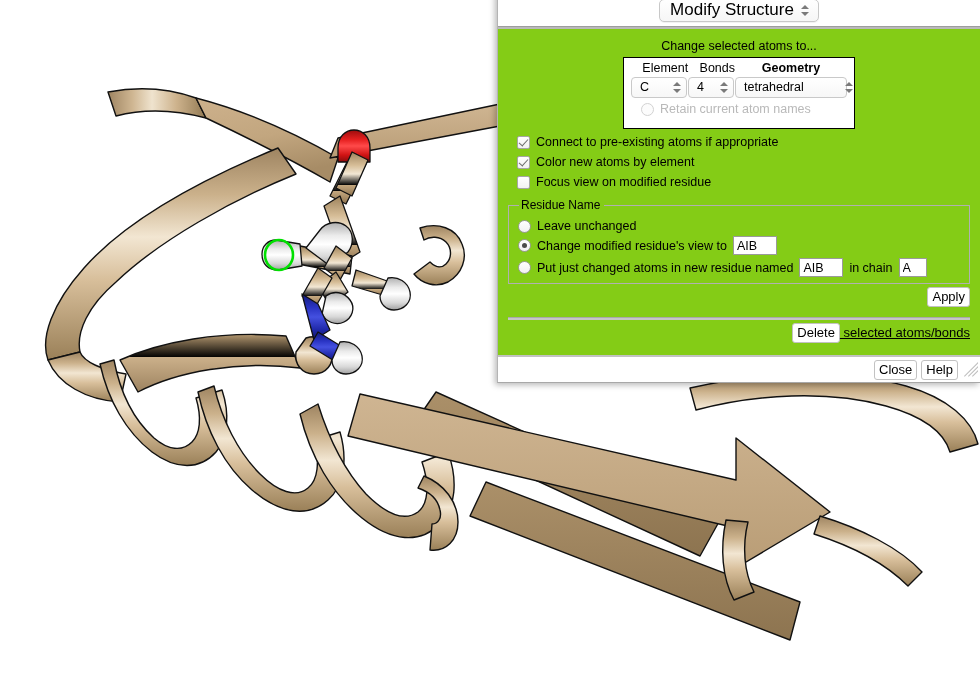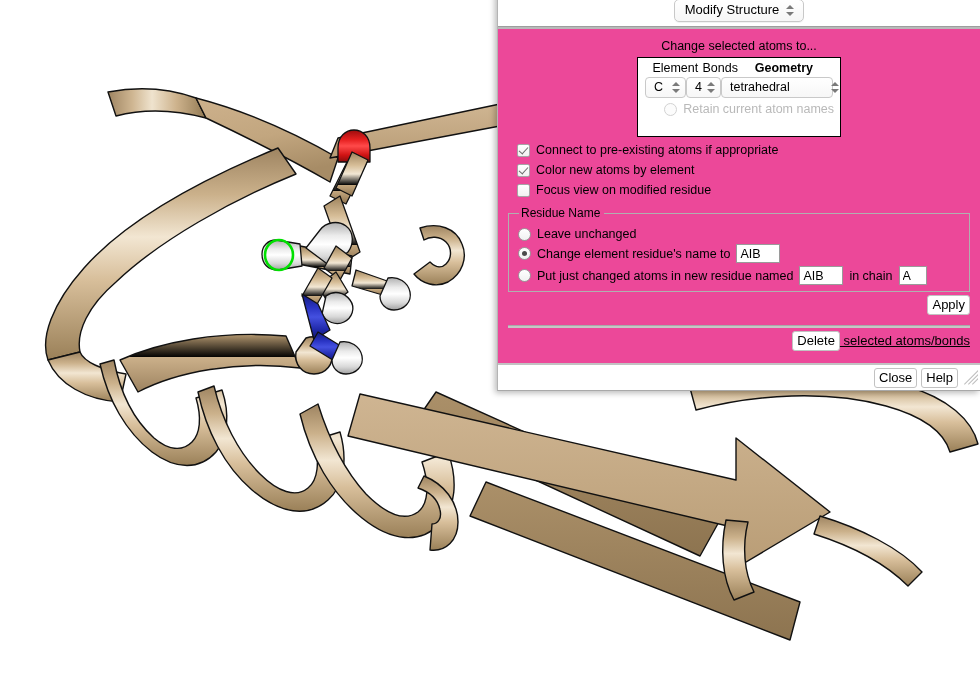--- a/index.html
+++ b/index.html
@@ -46,21 +46,21 @@
     background: #ffffff;
   }
   .popup-btn {
     display: inline-flex;
     align-items: center;
     gap: 7px;
     background: linear-gradient(#ffffff,#f6f6f6);
     border: 1px solid #c8c8c8;
     border-radius: 5px;
     padding: 2px 8px 3px 10px;
-    font-size: 13px;
+    font-size: 17px;
     line-height: 16px;
     box-shadow: 0 1px 0 rgba(0,0,0,0.05);
   }
   .chev-ud {
     display: inline-block;
     width: 9px; height: 15px;
     position: relative;
     flex: 0 0 auto;
   }
   .chev-ud::before, .chev-ud::after {
@@ -73,35 +73,35 @@
   .chev-ud::before { top: 2px;  border-bottom: 4px solid #7a7a7a; }
   .chev-ud::after  { bottom: 2px; border-top: 4px solid #7a7a7a; }
 
   .panel-sep {
     height: 3px;
     background: #b9b9b9;
     border-top: 1px solid #9d9d9d;
   }
   .panel-body {
     padding: 9px 10px 8px 10px;
-    background: #ec4899;
+    background: #84cc16;
   }
 
   .center-label {
     text-align: center;
     font-size: 12.5px;
     margin: 1px 0 4px 0;
   }
 
   
   .atom-box {
     border: 1px solid #000;
-    width: 204px;
+    width: 232px;
     margin: 0 auto;
-    padding: 3px 6px 20px 6px;
+    padding: 3px 6px 12px 6px;
     background: #fff;
   }
   .atom-head {
     display: flex;
     justify-content: space-between;
     font-size: 12.5px;
     padding: 0 6px 2px 6px;
   }
   .atom-head span { text-align: center; }
   .ah-el { width: 62px; }
@@ -130,21 +130,20 @@
   .sel-bd { width: 46px; }
   .sel-gm { width: 112px; gap: 41px; }
 
   .radio-row {
     display: flex;
     align-items: center;
     gap: 6px;
     margin-top: 4px;
     font-size: 12.5px;
     padding-left: 11px;
-    justify-content: flex-end;
   }
   .radio {
     width: 13px; height: 13px;
     border-radius: 50%;
     border: 1px solid #9b9b9b;
     background: linear-gradient(#ffffff,#f1f1f1);
     flex: 0 0 auto;
     position: relative;
   }
   .radio.on::after {
@@ -503,21 +502,21 @@
       <fieldset class="groupbox">
         <legend>Residue Name</legend>
 
         <div class="gb-row">
           <span class="radio"></span>
           <span>Leave unchanged</span>
         </div>
 
         <div class="gb-row">
           <span class="radio on"></span>
-          <span>Change element residue's name to</span>
+          <span>Change modified residue's view to</span>
           <input class="tfield tf-aib1" value="AIB" style="">
         </div>
 
         <div class="gb-row">
           <span class="radio"></span>
           <span>Put just changed atoms in new residue named</span>
           <input class="tfield tf-aib2" value="AIB" style="">
           <span>in chain</span>
           <input class="tfield tf-chain" value="A" style="">
         </div>

